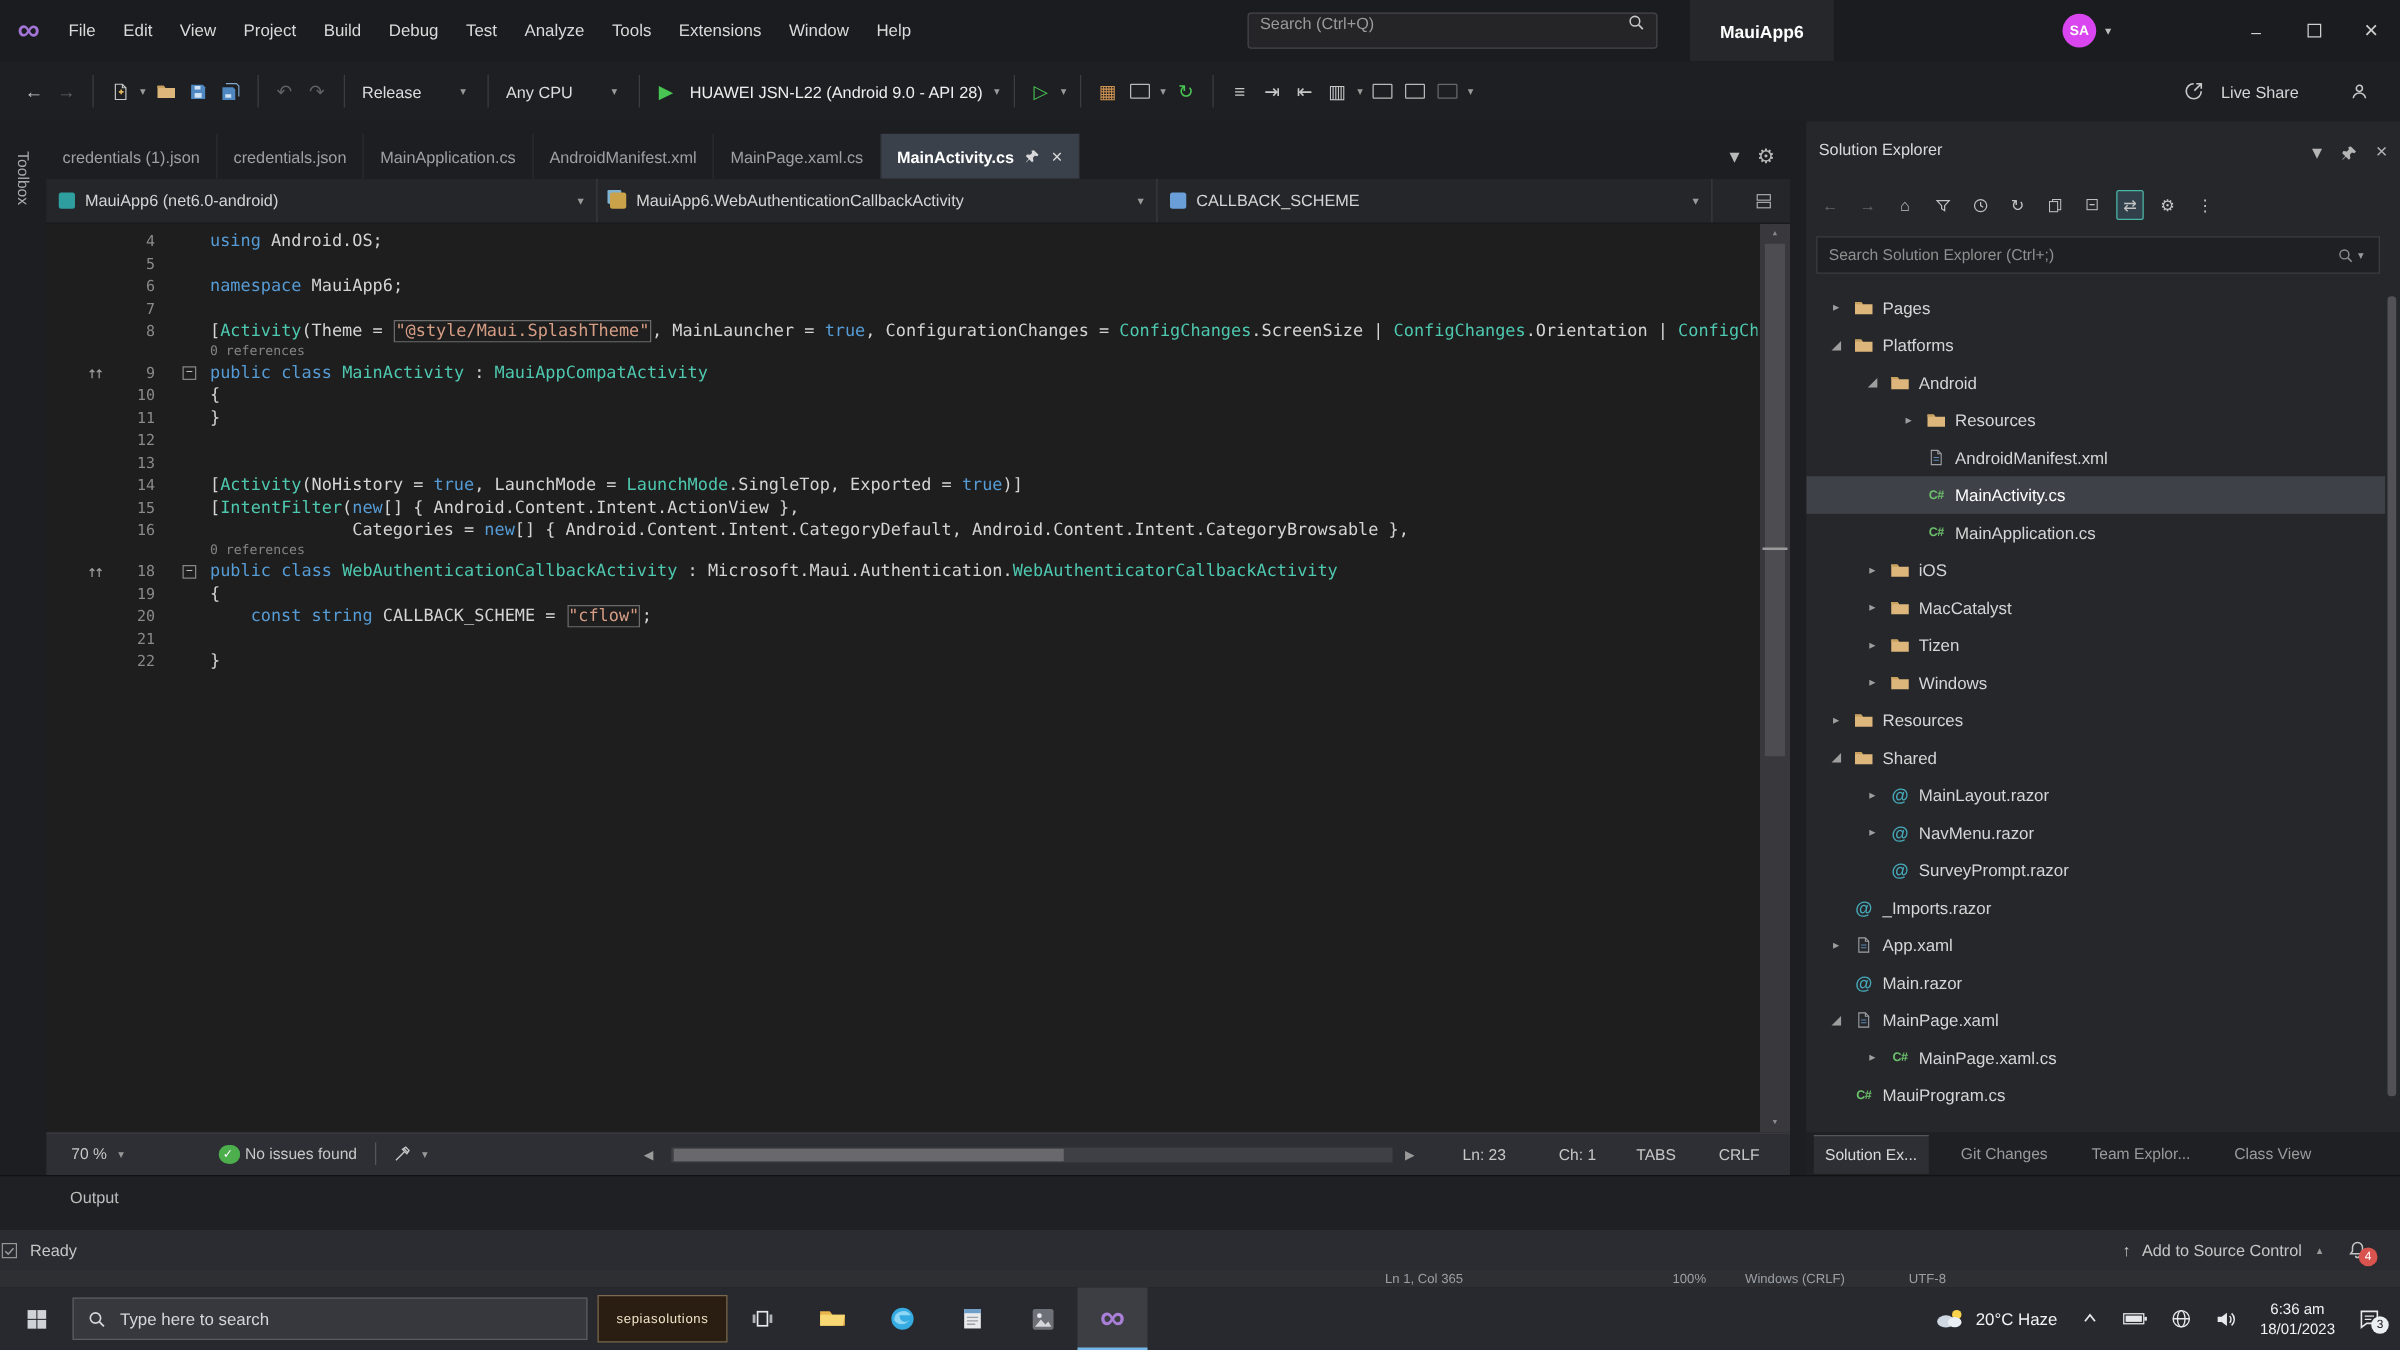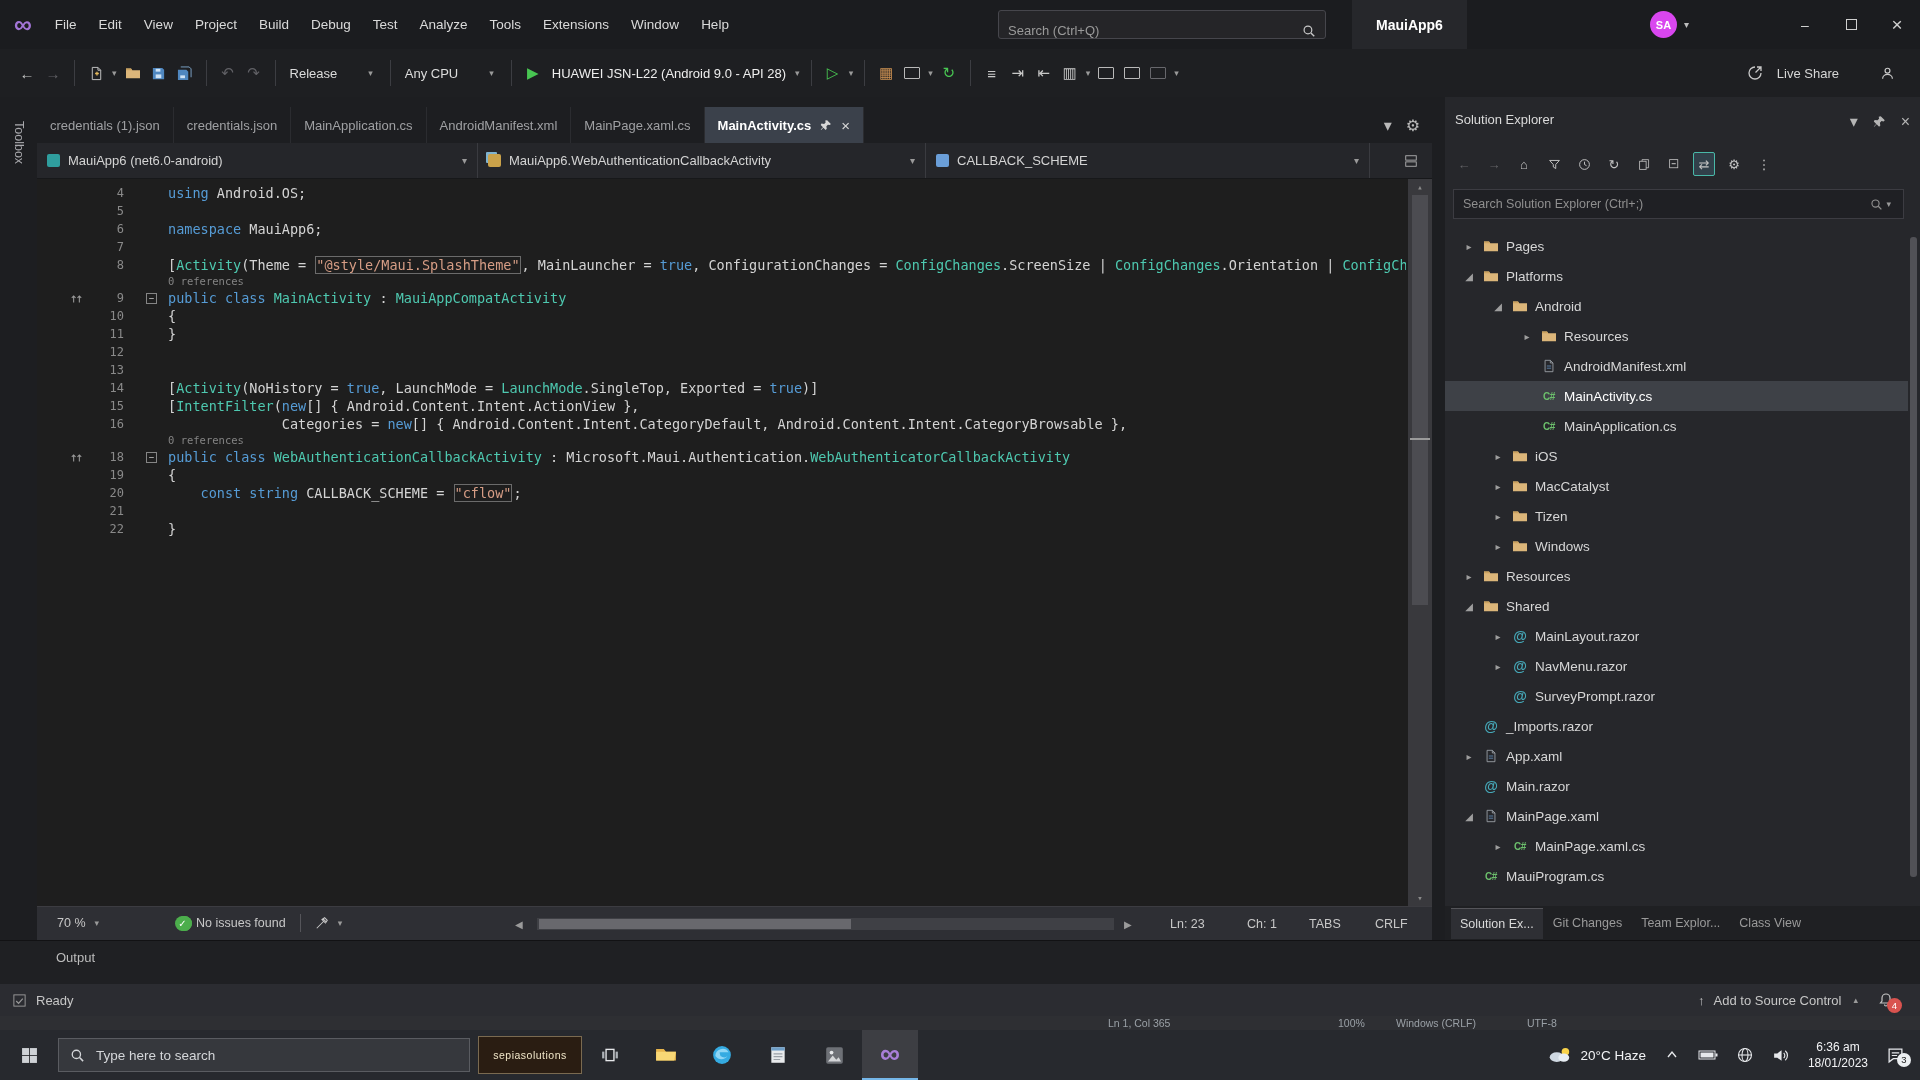--- a/index.html
+++ b/index.html
@@ -3,21 +3,21 @@
 <meta charset="utf-8">
 <style>
 *{box-sizing:border-box;margin:0;padding:0}
 html,body{width:1920px;height:1080px;overflow:hidden;background:#1e1e1e;font-family:"Liberation Sans",sans-serif;-webkit-font-smoothing:antialiased}
 svg{display:block}
 
 #titlebar{position:absolute;left:0;top:0;width:1920px;height:49px;background:#1b1c1f;display:flex;align-items:center;color:#d6d6d6;z-index:5}
 .vs-logo{color:#a275d6;font-size:25px;font-weight:bold;margin:0 12px 0 14px;line-height:1}
 #menus{display:flex;align-items:center}
 .menu-item{font-size:13.5px;padding:0 11px;color:#dadada;cursor:default}
-#qsearch{position:absolute;left:998px;top:10px;width:328px;height:29px;background:#252528;border:1px solid #46464c;border-radius:3px;display:flex;align-items:flex-end;padding:0 9px;color:#9a9a9a;font-size:13px}
+#qsearch{position:absolute;left:998px;top:10px;width:328px;height:29px;background:#252528;border:1px solid #46464c;border-radius:3px;display:flex;align-items:flex-start;padding:0 9px;color:#9a9a9a;font-size:13px}
 #qsearch .ph{flex:1}
 #wtitle{position:absolute;left:1352px;top:0;height:49px;display:flex;align-items:center;font-size:14px;font-weight:bold;color:#ffffff;background:#26272b;padding:0 24px}
 #avatar{position:absolute;left:1650px;top:11px;width:27px;height:27px;border-radius:50%;background:#d946ef;color:#fff;font-size:11px;font-weight:bold;display:flex;align-items:center;justify-content:center}
 #avatar-caret{position:absolute;left:1684px;top:19px;color:#bdbdbd;font-size:10px}
 #winbtns{position:absolute;right:0;top:0;height:49px;display:flex}
 .winbtn{width:46px;height:49px;display:flex;align-items:center;justify-content:center;color:#d0d0d0;font-size:14px}
 .maxbox{width:11px;height:11px;border:1px solid #cfcfcf}
 .winbtn.close{font-size:19px}
 
 #toolbar{position:absolute;left:0;top:49px;width:1920px;height:48px;background:#1e1f22;display:flex;align-items:center;color:#c8c8c8;padding-left:14px}
@@ -102,28 +102,28 @@
 #se-search .ph{flex:1}
 #se-tree{position:absolute;left:0;top:134px;right:12px;bottom:4px;overflow:hidden}
 .trow{height:30px;display:flex;align-items:center;font-size:13.5px;color:#d6d6d6;white-space:nowrap}
 .trow.sel{background:#3e4147;color:#ffffff}
 .twist{width:20px;flex:none;color:#9e9e9e;font-size:10px;text-align:center}
 .ticon{width:24px;flex:none;display:flex;justify-content:center;align-items:center}
 .csg{color:#6cbf6c;font-size:10px;font-weight:bold;letter-spacing:-0.5px}
 .rzg{color:#46a8b8;font-size:14px;font-weight:bold}
 .tlabel{margin-left:3px}
 #se-scroll{position:absolute;right:3px;top:140px;width:7px;height:640px;background:#515156;border-radius:3px}
-#se-tabs{position:absolute;left:1445px;top:906px;width:475px;height:34px;display:flex;align-items:center;gap:1px;font-size:12.5px;color:#9a9a9a;background:#1f2023;padding-left:6px}
+#se-tabs{position:absolute;left:1445px;top:906px;width:475px;height:34px;display:flex;align-items:center;gap:17px;font-size:12.5px;color:#9a9a9a;background:#1f2023;padding-left:6px}
 .setab{padding:8px 9px}
 .setab.active{background:#2e2f34;color:#dadada;border-top:1px solid #55555a}
 
 #output{position:absolute;left:0;top:940px;width:1920px;height:44px;background:#1f2023;border-top:1px solid #121214}
 #output-title{position:absolute;left:56px;top:9px;font-size:13px;color:#bcbcbc}
 #status{position:absolute;left:0;top:984px;width:1920px;height:32px;background:#2b2c31;display:flex;align-items:center;color:#c6c6c6;font-size:13px}
-#status-left{display:flex;align-items:center;gap:9px;padding-left:12px}
+#status-left{display:flex;align-items:center;gap:9px;padding-left:0}
 #status-right{margin-left:auto;display:flex;align-items:center;gap:9px;padding-right:26px}
 #bell-wrap{position:relative;margin-left:8px}
 #bell-badge{position:absolute;left:9px;top:6px;width:15px;height:15px;border-radius:50%;background:#d9534f;color:#fff;font-size:9.5px;display:flex;align-items:center;justify-content:center}
 
 #bgwin{position:absolute;left:0;top:1016px;width:1920px;height:14px;background:#2e2f33;overflow:hidden}
 #bgwin span{position:absolute;top:1px;font-size:10.5px;color:#9aa0a6;white-space:nowrap}
 
 #taskbar{position:absolute;left:0;top:1030px;width:1920px;height:50px;background:#27292e;display:flex;align-items:center;color:#e6e8eb}
 .tki{height:50px;display:flex;align-items:center;justify-content:center}
 #tb-start{width:58px}

